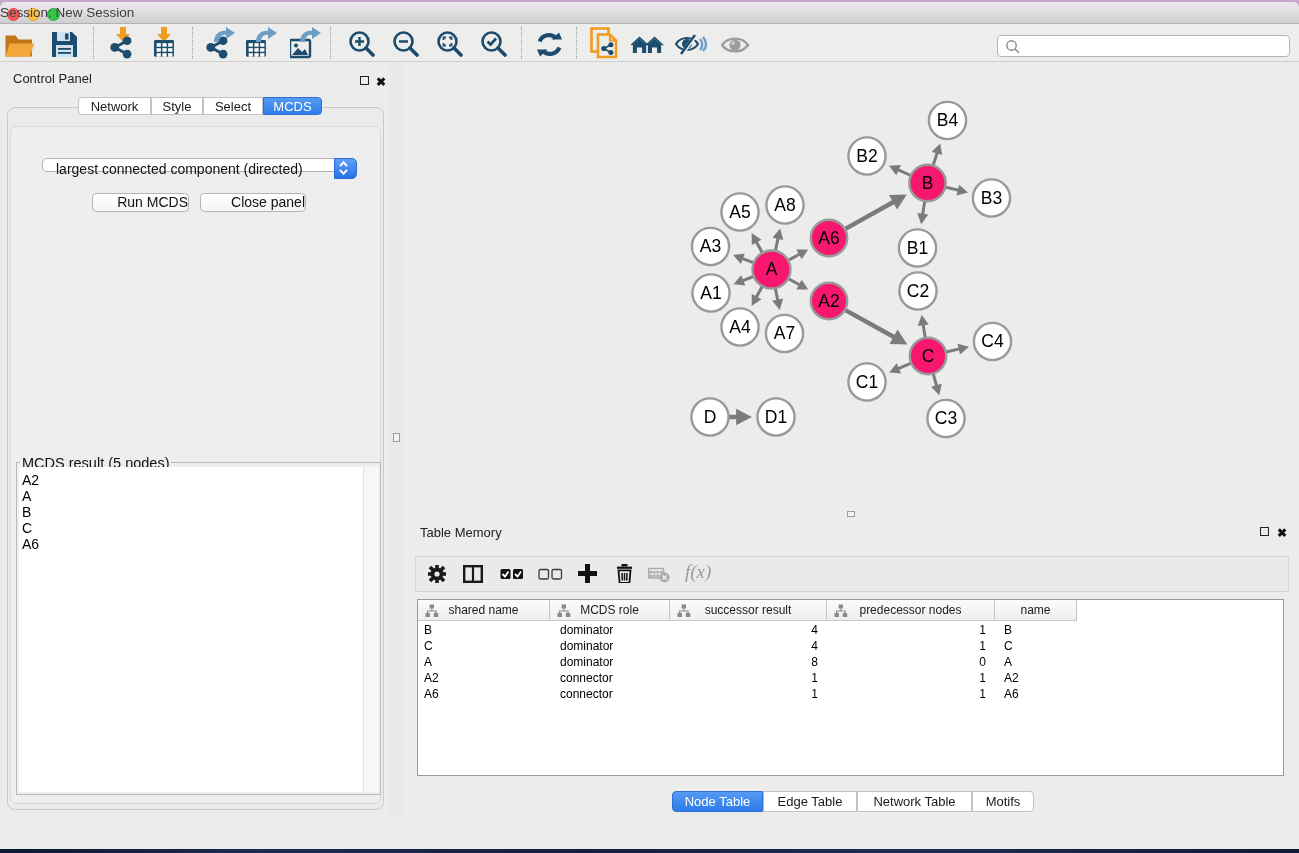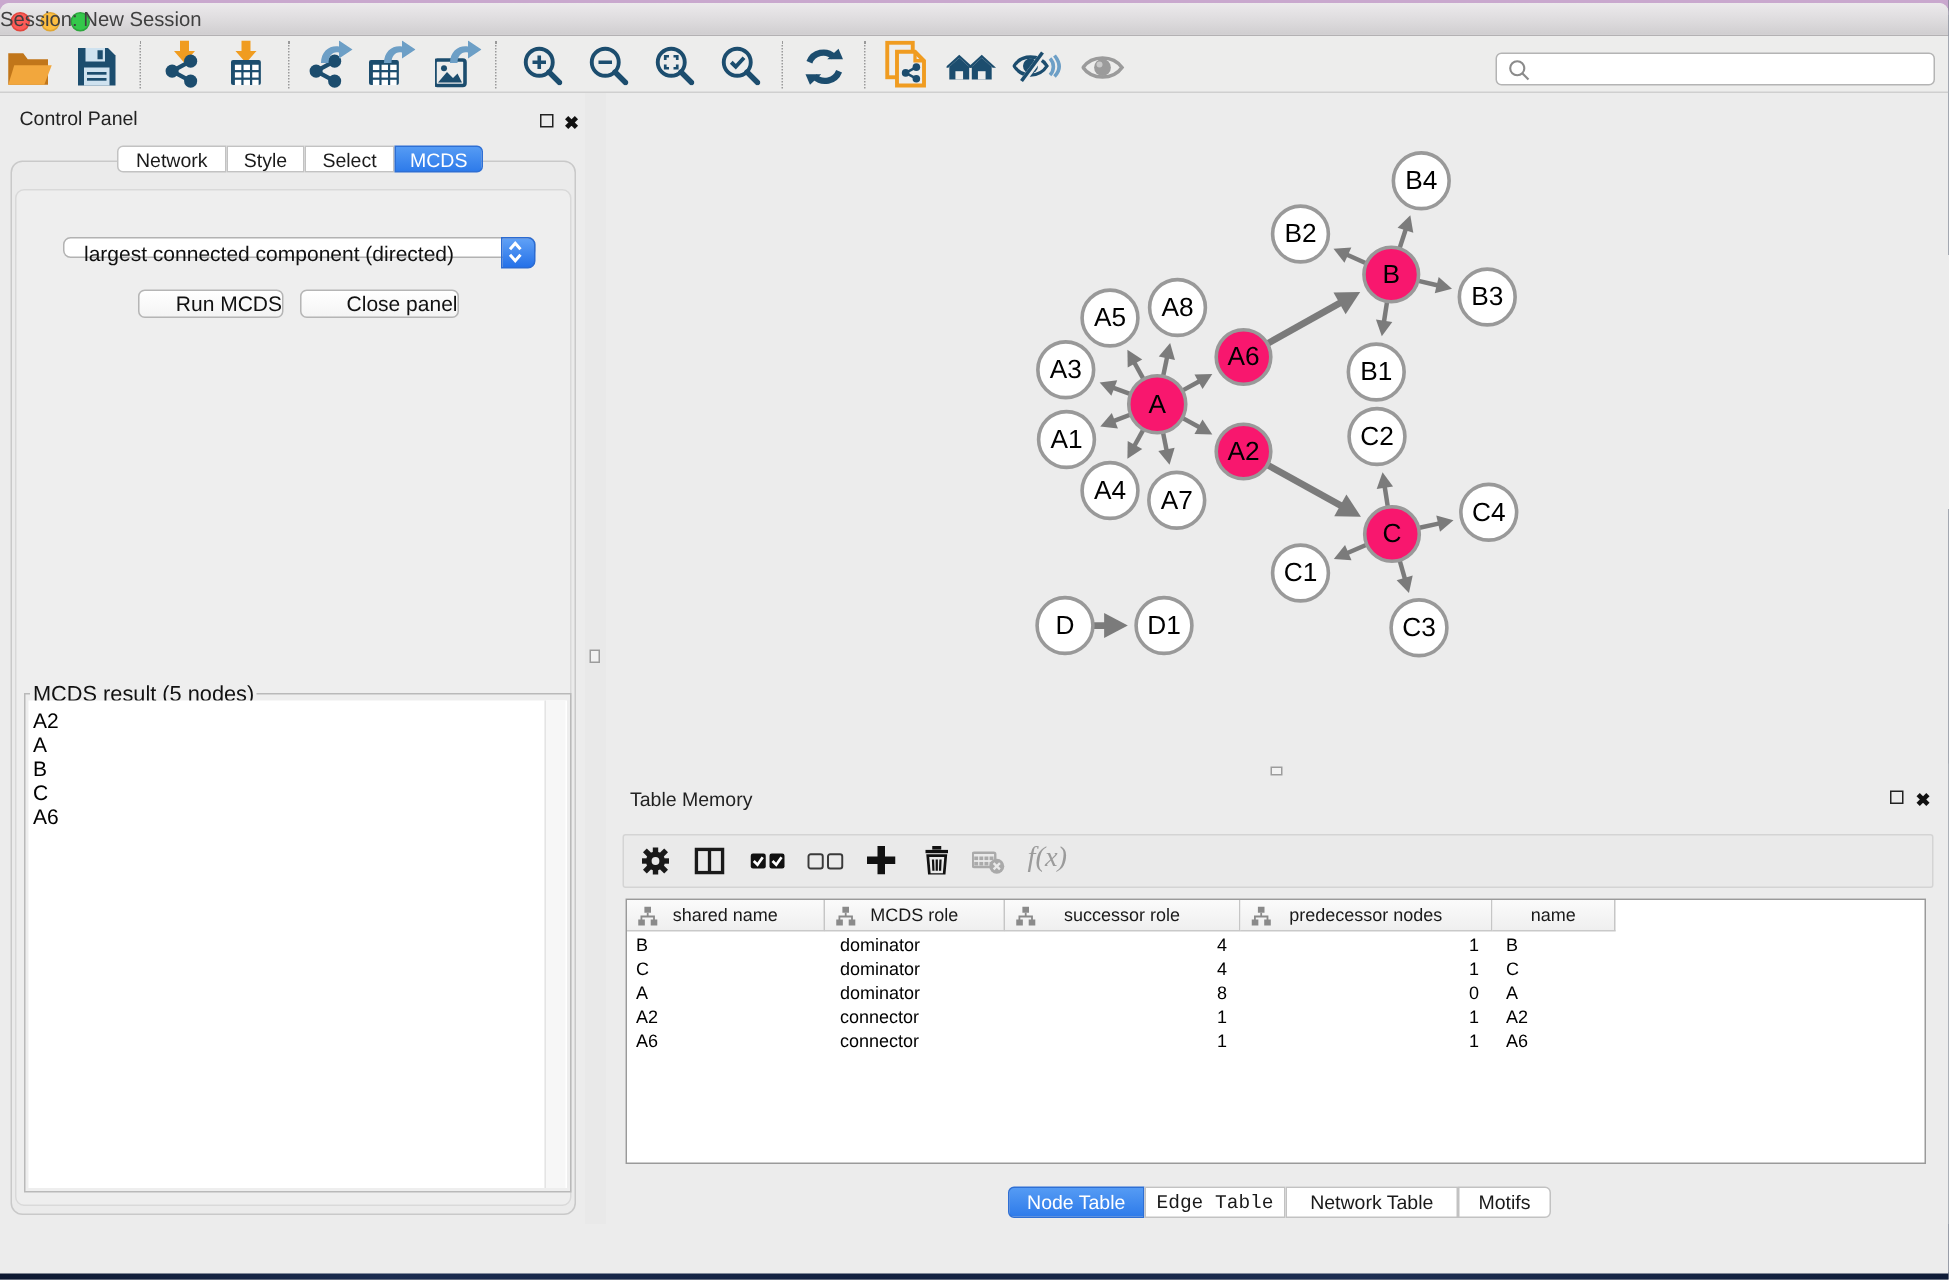--- a/index.html
+++ b/index.html
@@ -410,21 +410,21 @@
             <rect x="0.5" y="9" width="4.4" height="4" fill="#8a8a8a"></rect>
             <rect x="8.8" y="9" width="4.4" height="4" fill="#8a8a8a"></rect>
           </svg>
           <div class="thcell" style="left:132px;width:120px">MCDS role</div>
           <svg style="position:absolute;left:139px;top:4px" width="14" height="14" viewBox="0 0 14 14">
             <rect x="4.6" y="0.5" width="4.4" height="4" fill="#8a8a8a"></rect>
             <path d="M6.8 4.5 L6.8 7 M2.6 9.5 L2.6 7 L11 7 L11 9.5" stroke="#8a8a8a" stroke-width="1.2" fill="none"></path>
             <rect x="0.5" y="9" width="4.4" height="4" fill="#8a8a8a"></rect>
             <rect x="8.8" y="9" width="4.4" height="4" fill="#8a8a8a"></rect>
           </svg>
-          <div class="thcell" style="left:252px;width:157px">successor role</div>
+          <div class="thcell" style="left:252px;width:157px">successor result</div>
           <svg style="position:absolute;left:259px;top:4px" width="14" height="14" viewBox="0 0 14 14">
             <rect x="4.6" y="0.5" width="4.4" height="4" fill="#8a8a8a"></rect>
             <path d="M6.8 4.5 L6.8 7 M2.6 9.5 L2.6 7 L11 7 L11 9.5" stroke="#8a8a8a" stroke-width="1.2" fill="none"></path>
             <rect x="0.5" y="9" width="4.4" height="4" fill="#8a8a8a"></rect>
             <rect x="8.8" y="9" width="4.4" height="4" fill="#8a8a8a"></rect>
           </svg>
           <div class="thcell" style="left:409px;width:168px">predecessor nodes</div>
           <svg style="position:absolute;left:416px;top:4px" width="14" height="14" viewBox="0 0 14 14">
             <rect x="4.6" y="0.5" width="4.4" height="4" fill="#8a8a8a"></rect>
             <path d="M6.8 4.5 L6.8 7 M2.6 9.5 L2.6 7 L11 7 L11 9.5" stroke="#8a8a8a" stroke-width="1.2" fill="none"></path>
@@ -452,17 +452,17 @@
           <div class="trow num" style="left:252px;top:70px;width:148px">1</div>
           <div class="trow num" style="left:409px;top:70px;width:159px">1</div>
           <div class="trow" style="left:586px;top:70px">A2</div>
           <div class="trow" style="left:6px;top:86px">A6</div>
           <div class="trow" style="left:142px;top:86px">connector</div>
           <div class="trow num" style="left:252px;top:86px;width:148px">1</div>
           <div class="trow num" style="left:409px;top:86px;width:159px">1</div>
           <div class="trow" style="left:586px;top:86px">A6</div>
         </div>
         <div class="btab sel" style="left:268px;width:91px;border-radius:4px 0 0 4px">Node Table</div>
-        <div class="btab" style="left:359px;width:94px;font-family:Liberation Mono, monospace;">Edge Table</div>
+        <div class="btab" style="left:359px;width:94px;">Edge Table</div>
         <div class="btab" style="left:453px;width:115px;">Network Table</div>
         <div class="btab" style="left:568px;width:62px;border-radius:0 4px 4px 0">Motifs</div>
       </div>
 </div>
 </div>
 </body></html>

